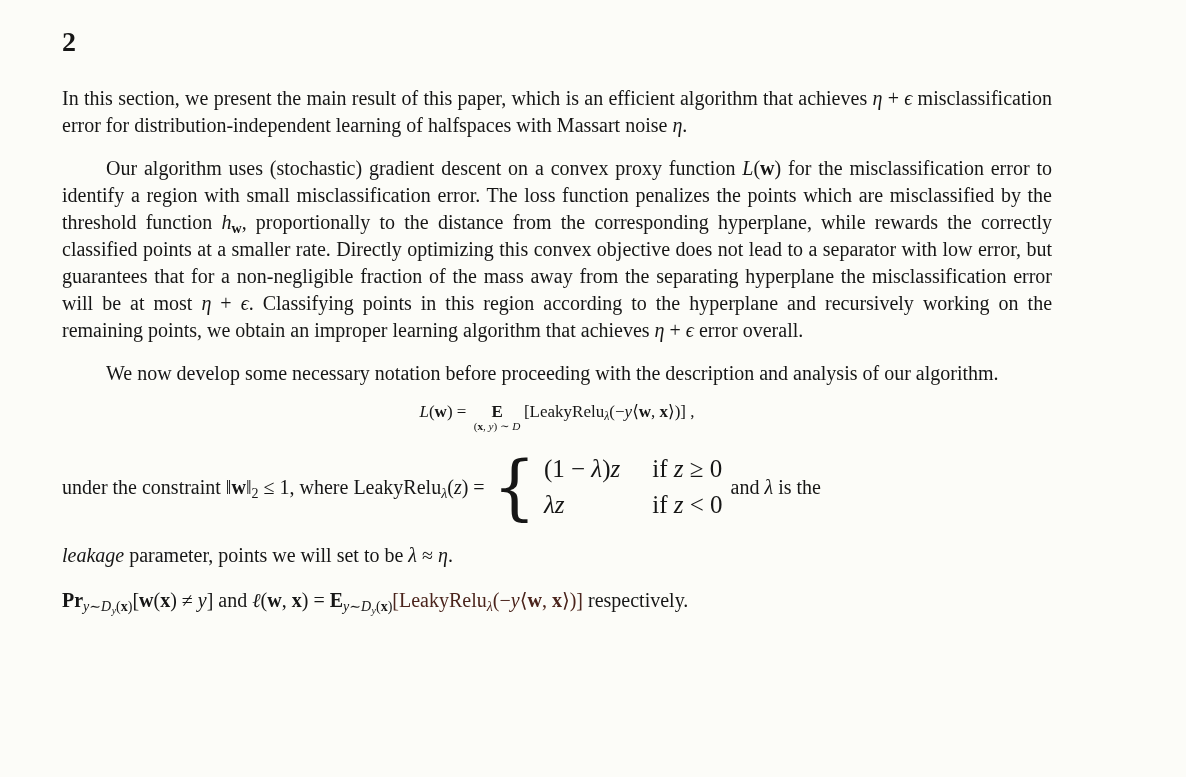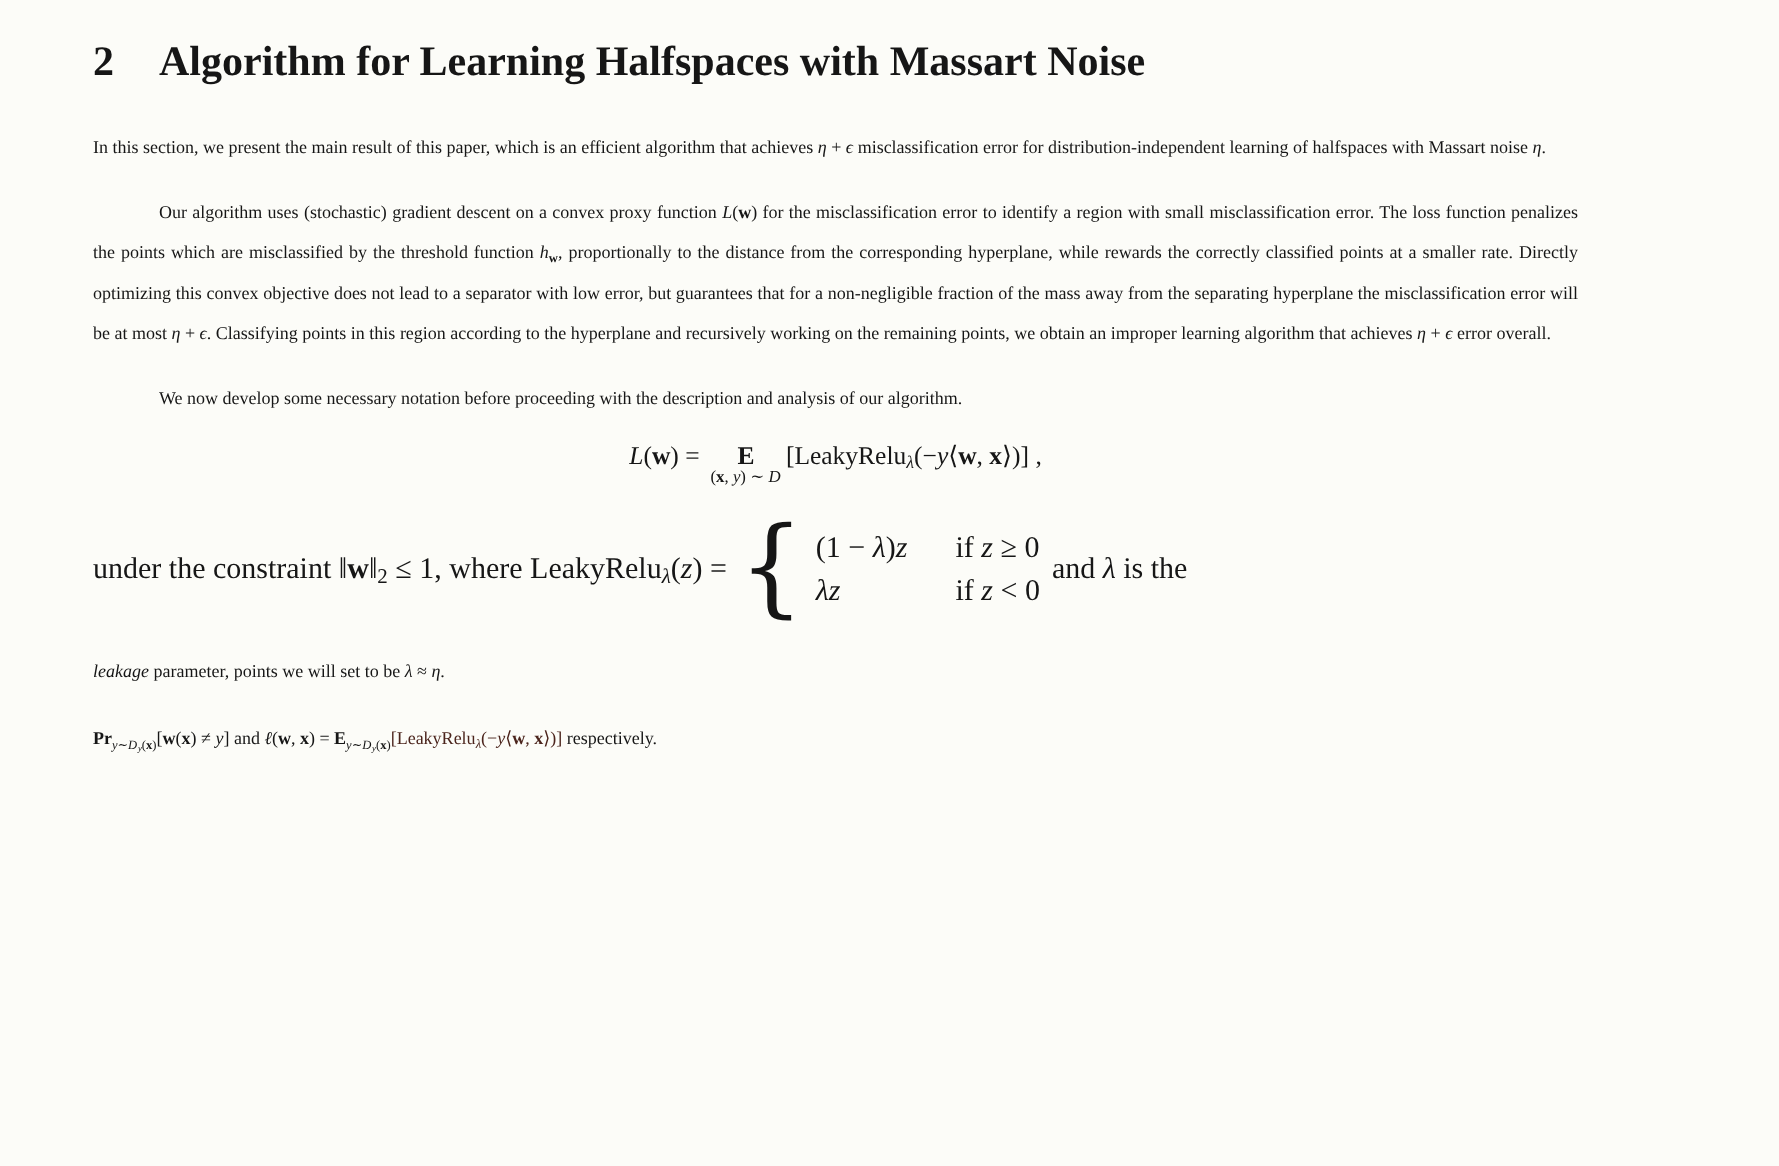--- a/index.html
+++ b/index.html
@@ -14,21 +14,21 @@
     font-family:"Liberation Serif","DejaVu Serif",serif;
   }
   .page{padding:20px 134px 0 62px;}
   .section-heading{
     display:flex;gap:30px;align-items:baseline;
     font-size:28px;font-weight:bold;line-height:1.25;
     margin:4px 0 26px 0;
   }
   p{
     margin:16px 0 14px 0;
-    font-size:12px;line-height:27px;
+    font-size:20px;line-height:27px;
     text-align:justify;
   }
   .indent{text-indent:44px;}
   
   .r-t{}
   .r-i,.r-em{font-style:italic;}
   .r-b{font-weight:bold;}
   .r-sc{font-style:italic;letter-spacing:0.5px;}
   .r-sub,.r-subi,.r-subb{font-size:70%;vertical-align:-0.28em;line-height:0;}
   .r-subi{font-style:italic;}
@@ -54,37 +54,36 @@
   .chunk{white-space:nowrap;}
   .cases{display:inline-flex;align-items:center;margin:0 8px;}
   .brace{
     font-size:68px;font-weight:300;line-height:0.85;
     font-family:"DejaVu Serif",serif;
     transform:scaleY(1.05);display:inline-block;
   }
   .cases-grid{
     display:inline-grid;grid-template-columns:auto auto;
     column-gap:32px;row-gap:3px;margin-left:8px;
-    font-size:20px;line-height:1.3;text-align:left;
+    font-size:25px;line-height:1.3;text-align:left;
   }
   .constraint-line2{margin-bottom:14px;}
   .p6-line1{
     text-align:justify;text-align-last:justify;
     margin-bottom:0;
   }
   .p6-line2{margin-bottom:0;line-height:31px;}
 </style>
 </head>
 <body>
 
 <div class="page">
 
   <div class="section-heading">
     <span>2</span>
-    <span>Algorithm for Learning Halfspaces with Massart Noise</span>
   </div>
 
   <p><span class="r-t">In this section, we present the main result of this paper, which is an efficient algorithm that achieves </span><span class="r-i">η</span><span class="r-t"> + </span><span class="r-i">ϵ</span><span class="r-t"> misclassification error for distribution-independent learning of halfspaces with Massart noise </span><span class="r-i">η</span><span class="r-t">.</span></p>
 
   <p class="indent"><span class="r-t">Our algorithm uses (stochastic) gradient descent on a convex proxy function </span><span class="r-i">L</span><span class="r-t">(</span><span class="r-b">w</span><span class="r-t">) for the misclassification error to identify a region with small misclassification error.  The loss function penalizes the points which are misclassified by the threshold function </span><span class="r-i">h</span><span class="r-subb">w</span><span class="r-t">, proportionally to the distance from the corresponding hyperplane, while rewards the correctly classified points at a smaller rate.  Directly optimizing this convex objective does not lead to a separator with low error, but guarantees that for a non-negligible fraction of the mass away from the separating hyperplane the misclassification error will be at most </span><span class="r-i">η</span><span class="r-t"> + </span><span class="r-i">ϵ</span><span class="r-t">.  Classifying points in this region according to the hyperplane and recursively working on the remaining points, we obtain an improper learning algorithm that achieves </span><span class="r-i">η</span><span class="r-t"> + </span><span class="r-i">ϵ</span><span class="r-t"> error overall.</span></p>
 
   <p class="indent"><span class="r-t">We now develop some necessary notation before proceeding with the description and analysis of our algorithm.</span></p>
 
 
   <div class="eq"><span class="r-i">L</span><span class="r-t">(</span><span class="r-b">w</span><span class="r-t">) = </span><span class="r-stack">

